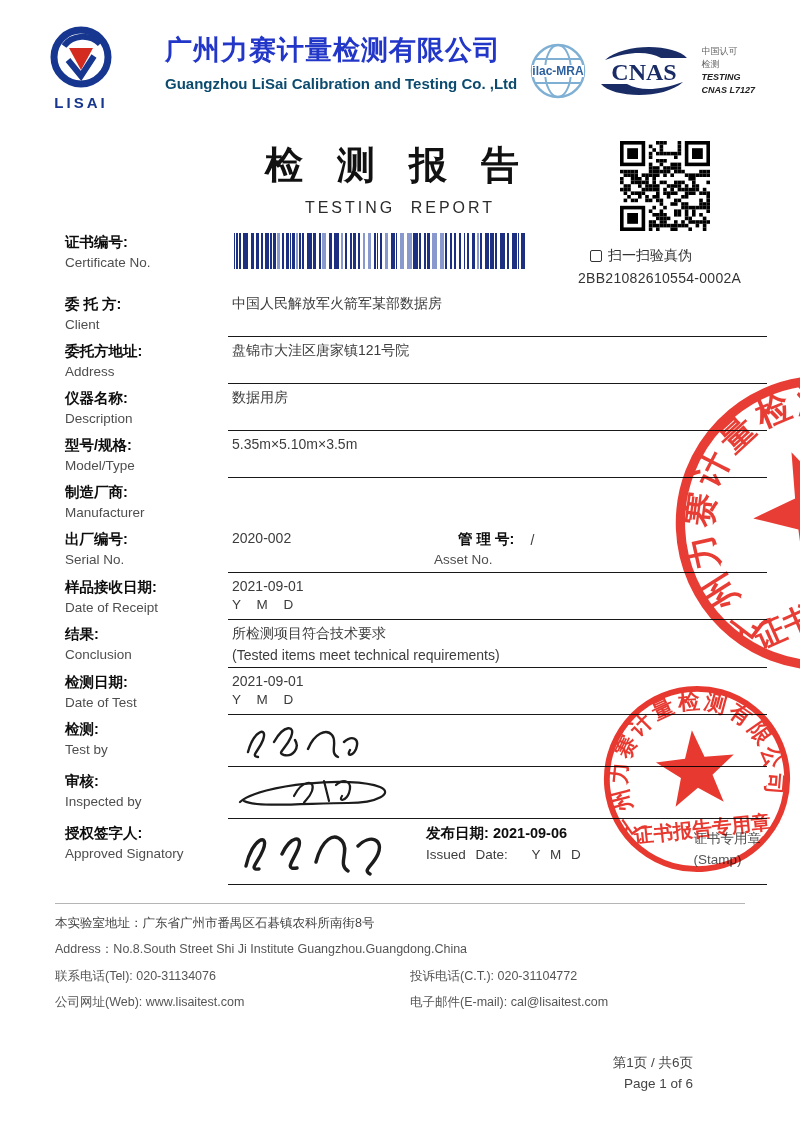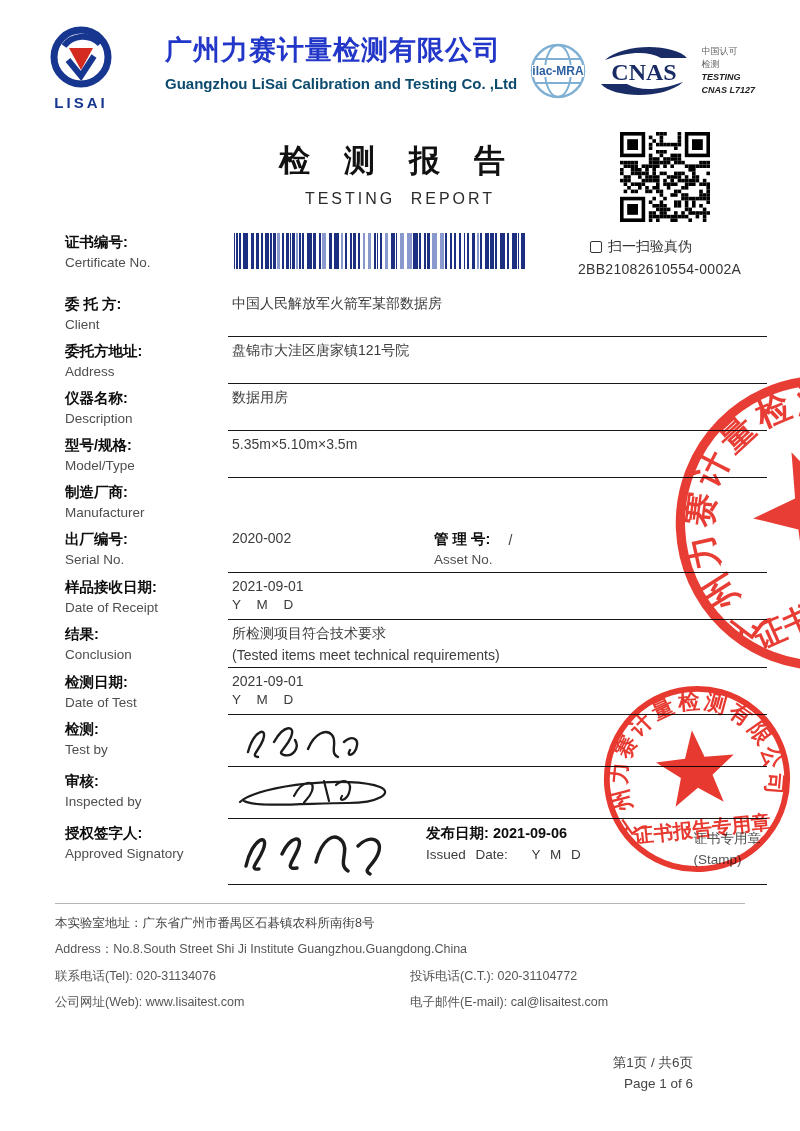--- a/index.html
+++ b/index.html
@@ -12,46 +12,46 @@
   .logo-text { margin-top:2px; font-size:15px; font-weight:bold; color:#16368f; letter-spacing:3px; }
   .company { position:absolute; left:120px; top:10px; width:430px; }
   .company-cn { font-size:27px; font-weight:bold; color:#2236c8; letter-spacing:1px; white-space:nowrap; }
   .company-en { margin-top:7px; font-size:15px; font-weight:bold; color:#0c4a6e; white-space:nowrap; }
   .accred { position:absolute; right:0; top:20px; display:flex; align-items:center; gap:10px; }
   .accred-side { font-size:9px; color:#666; line-height:1.45; }
   .accred-side .strong { color:#222; font-weight:bold;font-style:italic; }
 
   
   .title-block { margin-top:140px; text-align:center; }
-  .title-cn { font-size:31px; font-weight:bold; color:#111; letter-spacing:34px; padding-left:18px; }
+  .title-cn { font-size:38px; font-weight:bold; color:#111; letter-spacing:34px; padding-left:18px; }
   .title-en { margin-top:8px; font-size:16px; color:#2b2b2b; letter-spacing:3px; word-spacing:8px; }
 
   
-  .verify-block { position:absolute; left:578px; top:132px; width:172px; }
+  .verify-block { position:absolute; left:578px; top:141px; width:172px; }
   .qr-wrap { margin-left:42px; width:90px; height:90px; background:#fff; }
   .scan-row { margin-top:16px; margin-left:12px; display:flex; align-items:center; gap:6px;
               font-size:14px; color:#333; }
   .checkbox { width:12px; height:12px; border:1.6px solid #333; border-radius:2px; display:inline-block; }
   .cert-no { margin-top:5px; font-size:14px; color:#333; letter-spacing:.3px; }
 
   
   .rows { position:absolute; left:65px; right:33px; top:228px; }
   .row { display:flex; }
   .lbl { width:163px; padding-top:5px; }
   .lbl-cn { font-size:14.5px; font-weight:bold; color:#0d0d0d; }
   .lbl-en { margin-top:3px; font-size:13.5px; color:#4e4e4e; }
   .val { flex:1; padding:5px 0 0 4px; border-bottom:1.6px solid #191919; position:relative; }
   .noline { border-bottom:none; }
   .val-text { font-size:14px; color:#3c3c3c; }
   .val-sub { margin-top:3px; font-size:13.5px; color:#3c3c3c; word-spacing:12px; }
   .h47 { height:47px; } .h48 { height:48px; } .h52 { height:52px; } .h62 { height:62px; } .h66 { height:66px; }
   .serial-flex { display:flex; }
   .serial-left { width:202px; }
   .asset { display:flex; }
-  .asset-lbls .lbl-cn { font-size:14.5px; }
+  .asset-lbls .lbl-cn { font-size:14.5px;margin-left:24px; }
   .asset-val { padding:2px 0 0 16px; font-size:14px; color:#3c3c3c; }
   .approved-flex { display:flex; }
   .sig-box { width:160px; }
   .issued { margin-left:34px; }
   .issued-l1 { font-size:14.5px; font-weight:bold; color:#0d0d0d; }
   .issued-l2 { margin-top:4px; font-size:13.5px; color:#3c3c3c; word-spacing:6px; }
   .stamp-cap { margin-left:auto; margin-right:6px; text-align:left; color:#555; font-size:13.5px; padding-top:6px; }
   .stamp-cap div + div { margin-top:4px; }
 
   

